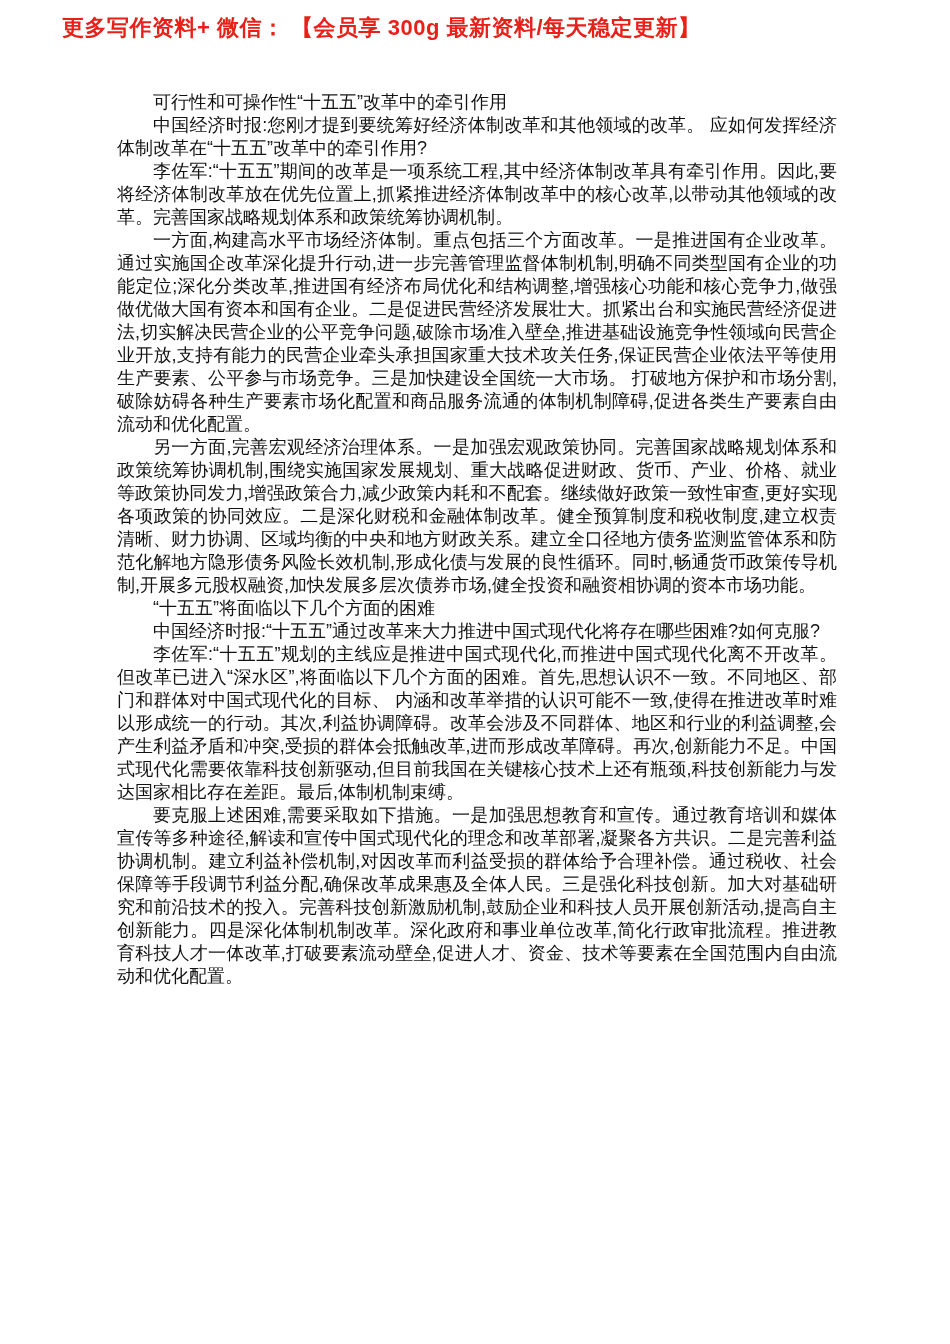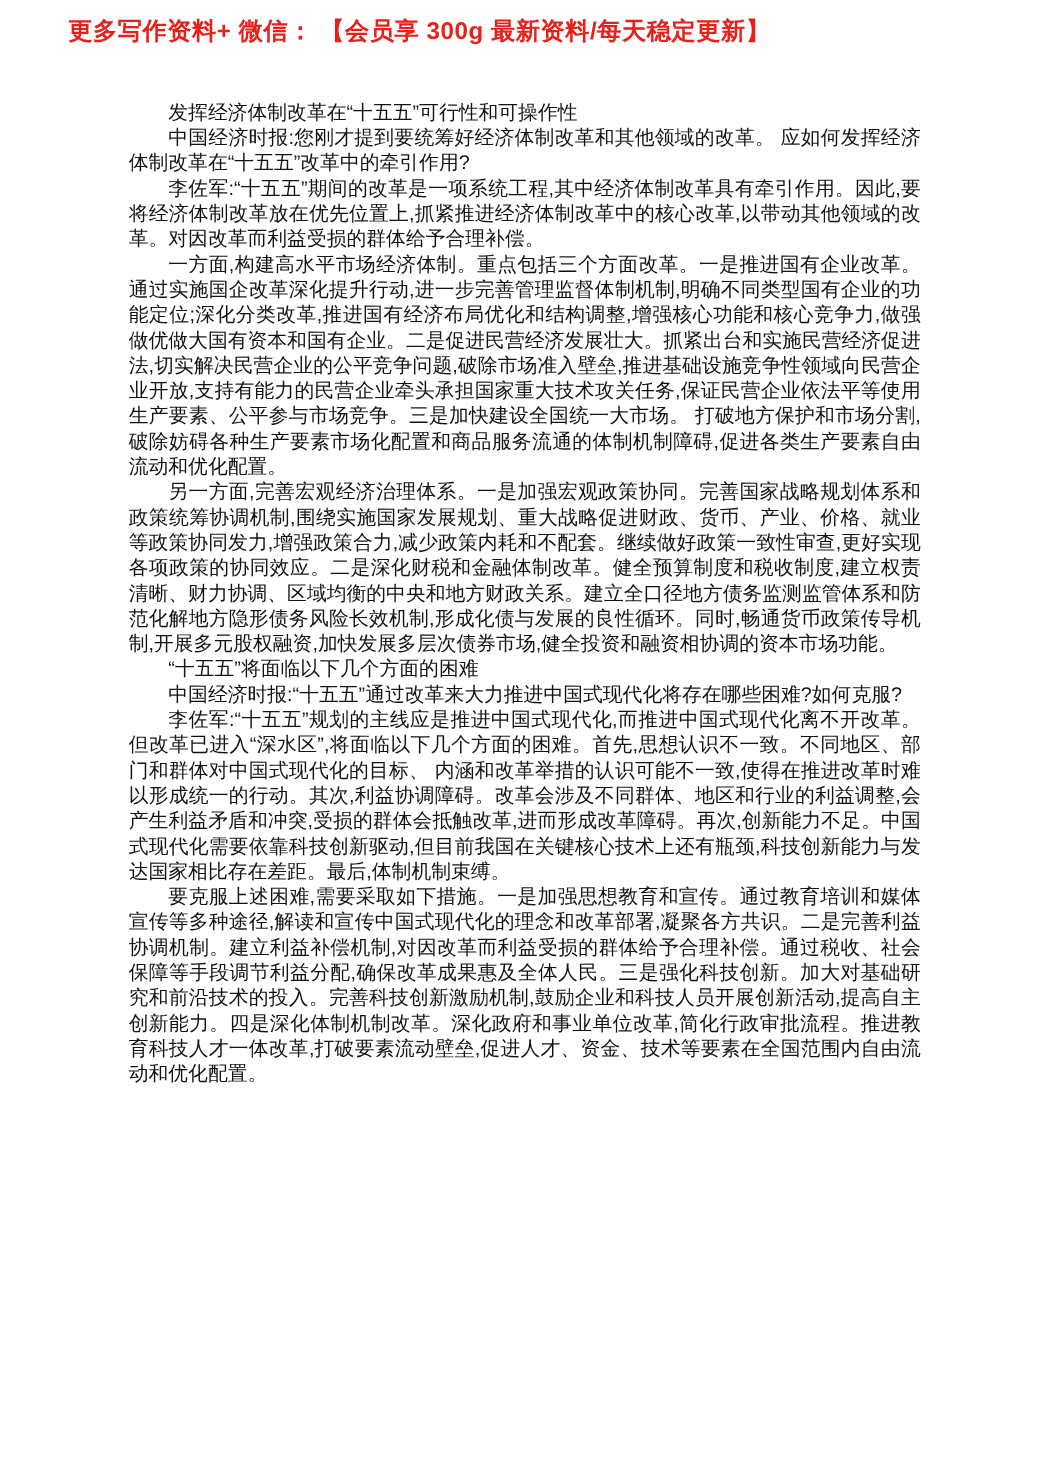--- a/index.html
+++ b/index.html
@@ -79,23 +79,23 @@
   }
 </style>
 </head>
 <body>
 
 <div class="page">
 
   <div class="promo-header" style="color: rgb(232, 32, 26);">更多写作资料+ 微信： 【会员享 300g 最新资料/每天稳定更新】</div>
 
   <div class="body-text">
-      <p class="indent">发挥经济体制改革在“十五五”可行性和可操作性</p>
+      <p class="indent">可行性和可操作性“十五五”改革中的牵引作用</p>
       <p class="indent">中国经济时报:您刚才提到要统筹好经济体制改革和其他领域的改革。 应如何发挥经济体制改革在“十五五”改革中的牵引作用?</p>
-      <p class="indent">李佐军:“十五五”期间的改革是一项系统工程,其中经济体制改革具有牵引作用。因此,要将经济体制改革放在优先位置上,抓紧推进经济体制改革中的核心改革,以带动其他领域的改革。对因改革而利益受损的群体给予合理补偿。</p>
+      <p class="indent">李佐军:“十五五”期间的改革是一项系统工程,其中经济体制改革具有牵引作用。因此,要将经济体制改革放在优先位置上,抓紧推进经济体制改革中的核心改革,以带动其他领域的改革。完善国家战略规划体系和政策统筹协调机制。</p>
       <p class="indent">一方面,构建高水平市场经济体制。重点包括三个方面改革。一是推进国有企业改革。通过实施国企改革深化提升行动,进一步完善管理监督体制机制,明确不同类型国有企业的功能定位;深化分类改革,推进国有经济布局优化和结构调整,增强核心功能和核心竞争力,做强做优做大国有资本和国有企业。二是促进民营经济发展壮大。抓紧出台和实施民营经济促进法,切实解决民营企业的公平竞争问题,破除市场准入壁垒,推进基础设施竞争性领域向民营企业开放,支持有能力的民营企业牵头承担国家重大技术攻关任务,保证民营企业依法平等使用生产要素、公平参与市场竞争。三是加快建设全国统一大市场。 打破地方保护和市场分割,破除妨碍各种生产要素市场化配置和商品服务流通的体制机制障碍,促进各类生产要素自由流动和优化配置。</p>
       <p class="indent">另一方面,完善宏观经济治理体系。一是加强宏观政策协同。完善国家战略规划体系和政策统筹协调机制,围绕实施国家发展规划、重大战略促进财政、货币、产业、价格、就业等政策协同发力,增强政策合力,减少政策内耗和不配套。继续做好政策一致性审查,更好实现各项政策的协同效应。二是深化财税和金融体制改革。健全预算制度和税收制度,建立权责清晰、财力协调、区域均衡的中央和地方财政关系。建立全口径地方债务监测监管体系和防范化解地方隐形债务风险长效机制,形成化债与发展的良性循环。同时,畅通货币政策传导机制,开展多元股权融资,加快发展多层次债券市场,健全投资和融资相协调的资本市场功能。</p>
       <p class="indent">“十五五”将面临以下几个方面的困难</p>
       <p class="indent">中国经济时报:“十五五”通过改革来大力推进中国式现代化将存在哪些困难?如何克服?</p>
       <p class="indent">李佐军:“十五五”规划的主线应是推进中国式现代化,而推进中国式现代化离不开改革。但改革已进入“深水区”,将面临以下几个方面的困难。首先,思想认识不一致。不同地区、部门和群体对中国式现代化的目标、 内涵和改革举措的认识可能不一致,使得在推进改革时难以形成统一的行动。其次,利益协调障碍。改革会涉及不同群体、地区和行业的利益调整,会产生利益矛盾和冲突,受损的群体会抵触改革,进而形成改革障碍。再次,创新能力不足。中国式现代化需要依靠科技创新驱动,但目前我国在关键核心技术上还有瓶颈,科技创新能力与发达国家相比存在差距。最后,体制机制束缚。</p>
       <p class="indent">要克服上述困难,需要采取如下措施。一是加强思想教育和宣传。通过教育培训和媒体宣传等多种途径,解读和宣传中国式现代化的理念和改革部署,凝聚各方共识。二是完善利益协调机制。建立利益补偿机制,对因改革而利益受损的群体给予合理补偿。通过税收、社会保障等手段调节利益分配,确保改革成果惠及全体人民。三是强化科技创新。加大对基础研究和前沿技术的投入。完善科技创新激励机制,鼓励企业和科技人员开展创新活动,提高自主创新能力。四是深化体制机制改革。深化政府和事业单位改革,简化行政审批流程。推进教育科技人才一体改革,打破要素流动壁垒,促进人才、资金、技术等要素在全国范围内自由流动和优化配置。</p>
     </div>
 
   <div class="page-indicator">第 2 页 共 2 页</div>
 

